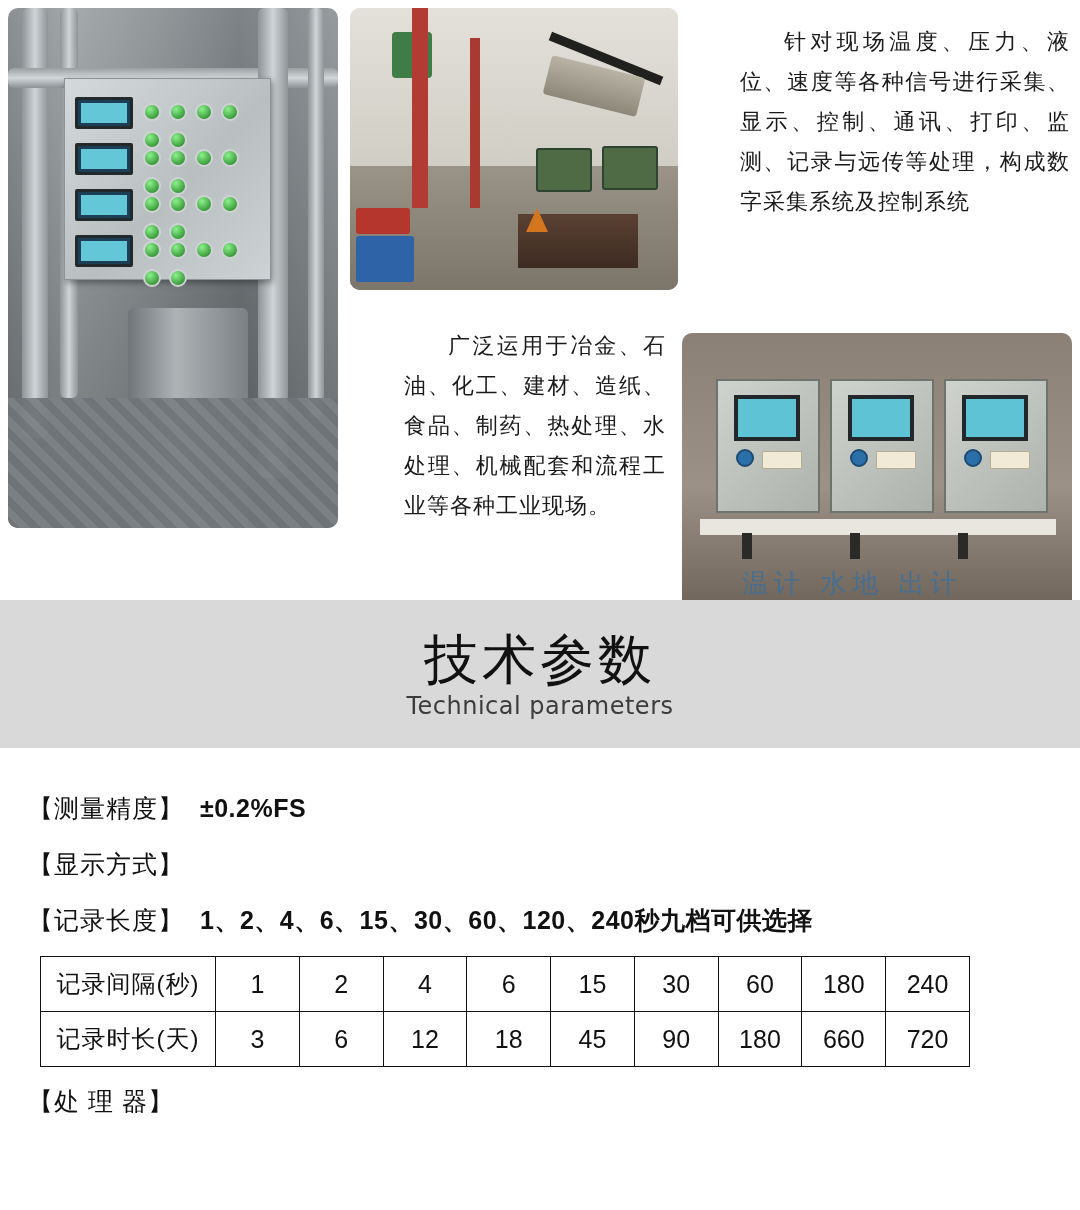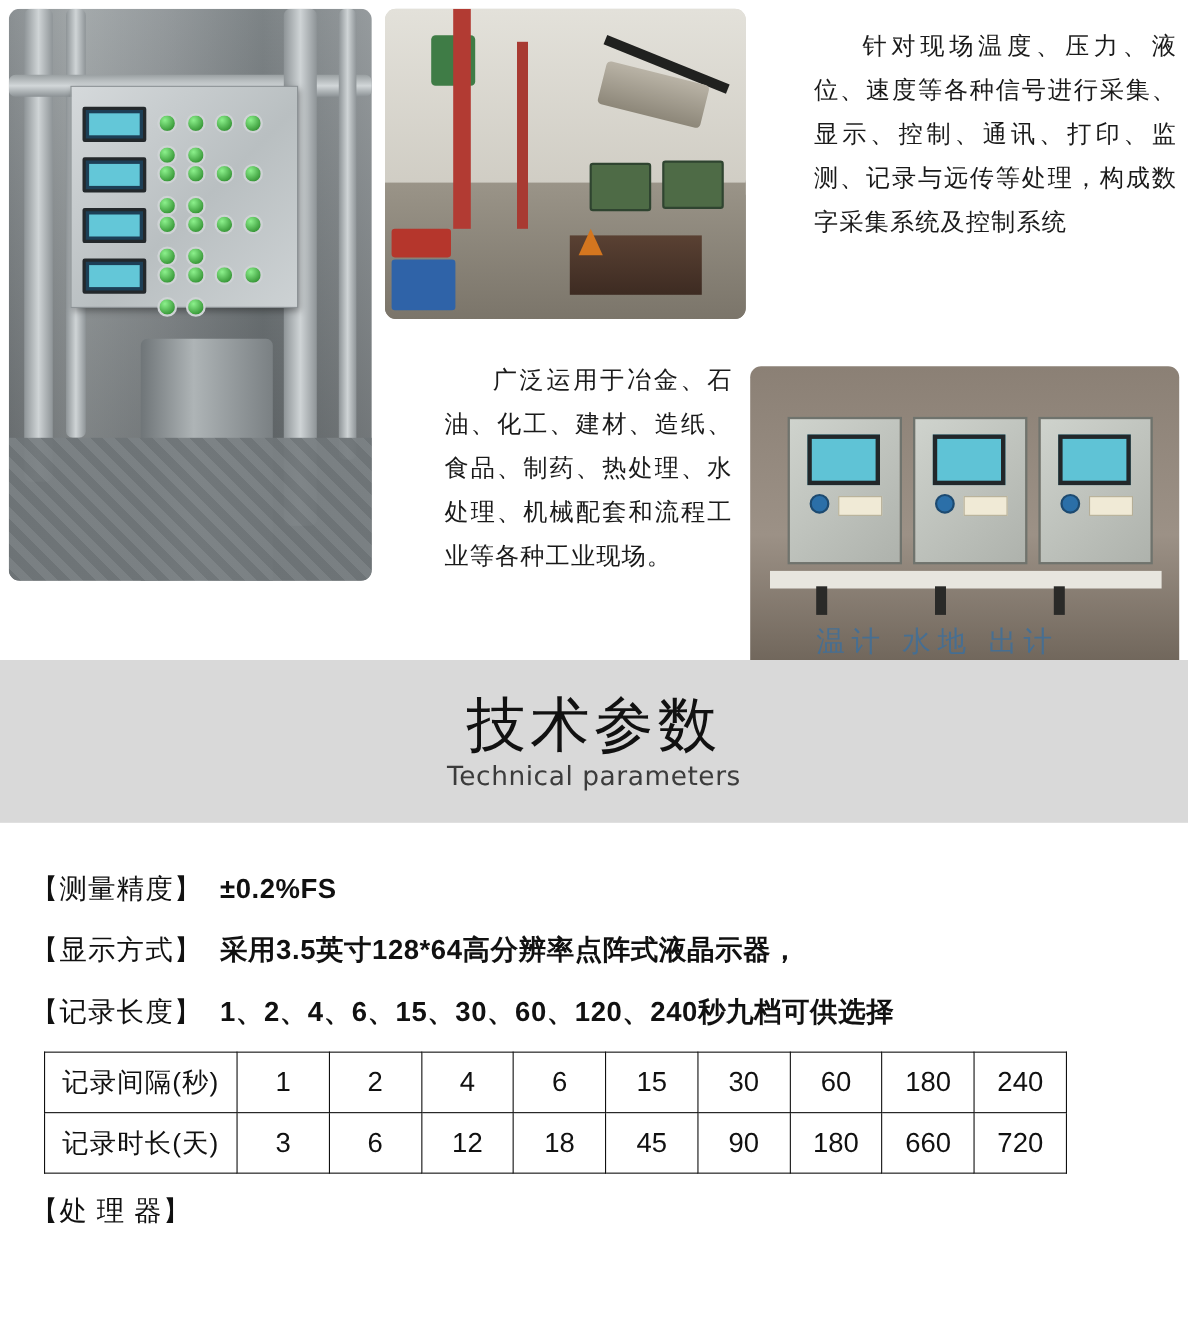--- a/index.html
+++ b/index.html
@@ -357,21 +357,20 @@
 
   <div class="specs">
 
     <div class="spec-row">
       <span class="spec-label">【测量精度】</span>
       <span class="spec-value">±0.2%FS</span>
     </div>
 
     <div class="spec-row">
       <span class="spec-label">【显示方式】</span>
-      <span class="spec-value">采用3.5英寸128*64高分辨率点阵式液晶示器，</span>
     </div>
 
     <div class="spec-row">
       <span class="spec-label">【记录长度】</span>
       <span class="spec-value">1、2、4、6、15、30、60、120、240秒九档可供选择</span>
     </div>
 
     <table class="param-table">
       <tbody>
         <tr>

